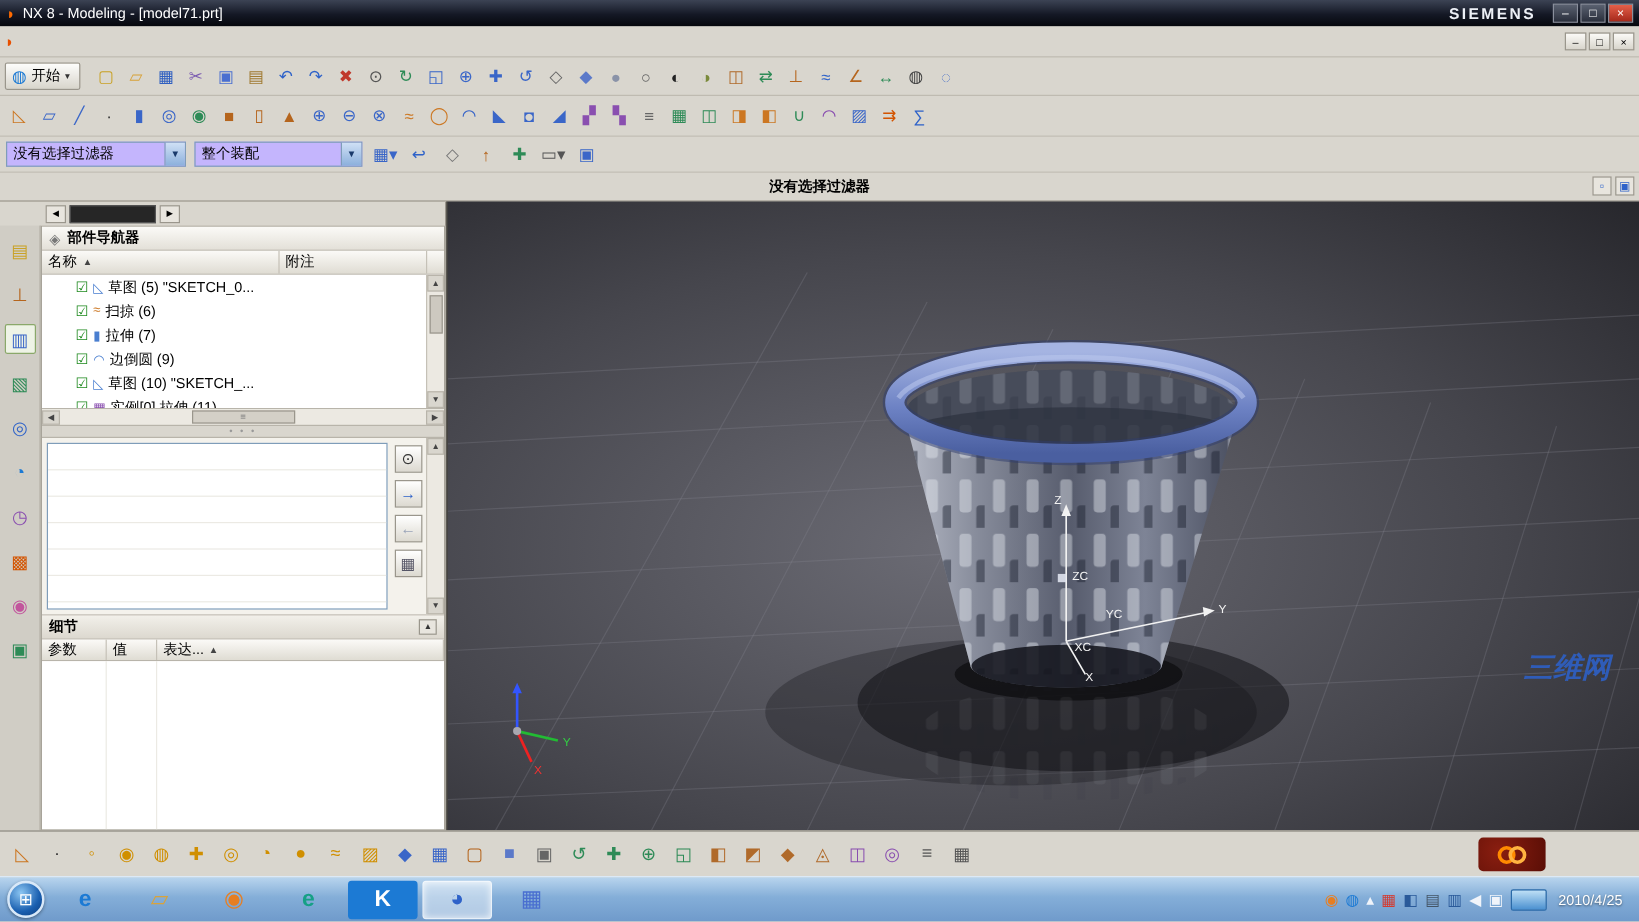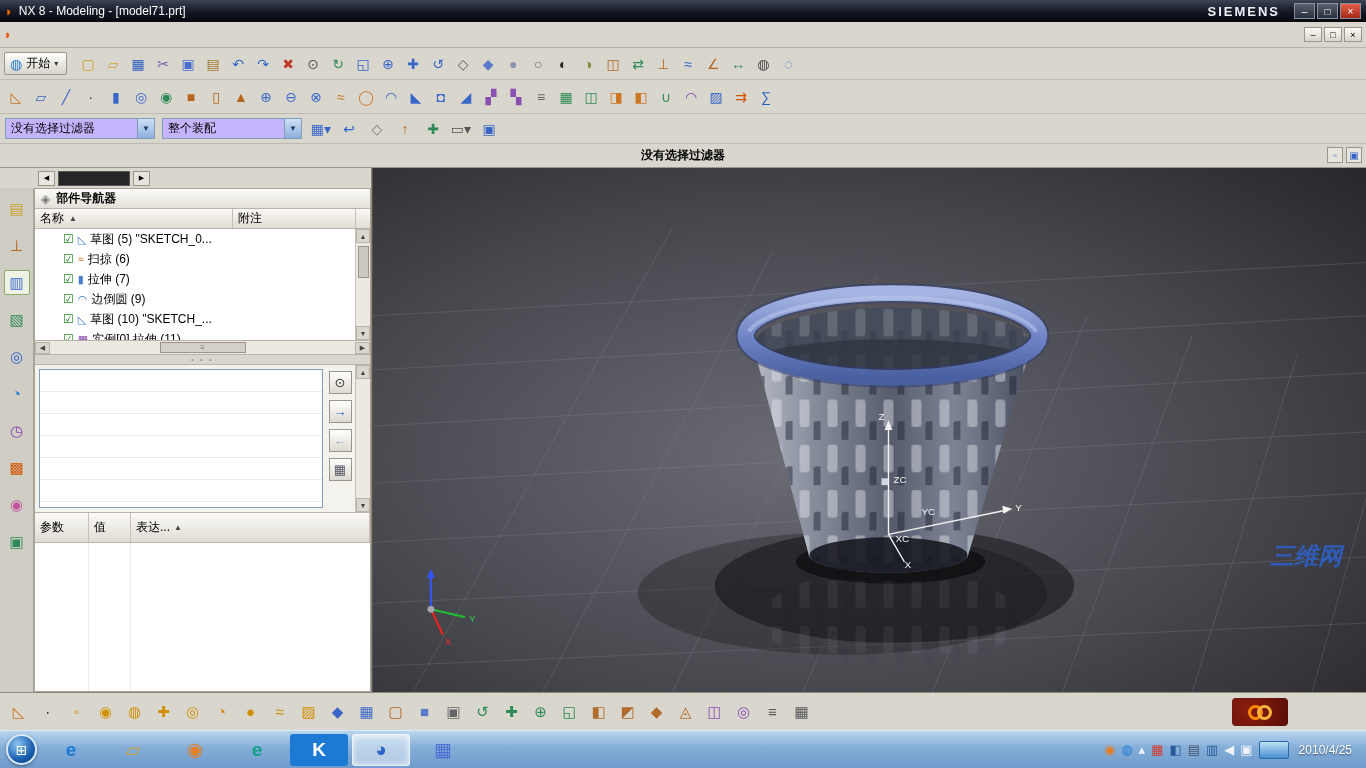--- a/index.html
+++ b/index.html
@@ -114,21 +114,21 @@
   .dep-body { height:148px; flex:0 0 auto; display:flex; background:#f4f2ec; border-bottom:1px solid #b8b4aa; }
   .dep-list { flex:1; background:#fff; border:1px solid #7f9db9; margin:4px 2px 4px 4px;
     display:flex; flex-direction:column; overflow:hidden; }
   .dep-row { height:22px; border-bottom:1px solid #eceae4; flex:0 0 auto; }
   .dep-btns { width:30px; flex:0 0 auto; display:flex; flex-direction:column; align-items:center; padding-top:6px; gap:6px; }
   .dep-btn { width:23px; height:23px; border:1px solid #9a968c; background:linear-gradient(#fff,#dcd9d0);
     display:flex; align-items:center; justify-content:center; font-size:13px; }
   .dep-scroll { width:15px; flex:0 0 auto; background:#ece9e2; border-left:1px solid #c5c1b7;
     display:flex; flex-direction:column; align-items:center; }
 
-  .details-cols { height:30px; flex:0 0 auto; display:flex; align-items:center;
+  .details-cols { height:18px; flex:0 0 auto; display:flex; align-items:center;
     background:linear-gradient(#fbfaf7,#dfdcd3); border-bottom:1px solid #b8b4aa; }
   .dc { padding:0 5px; border-right:1px solid #c5c1b7; height:100%; display:flex; align-items:center; gap:4px; }
   .dc1 { width:54px; } .dc2 { width:42px; } .dc3 { flex:1; }
   .details-body { flex:1; background:#fff; display:flex; min-height:0; }
   .det-col { border-right:1px solid #eceae4; height:100%; }
   .det-col1 { width:54px; } .det-col2 { width:42px; } .det-col3 { flex:1; border-right:none; }
 
   
   .viewport { flex:1; position:relative; min-width:0; background:#2c2c31; border-left:1px solid #55524a; }
   .viewport svg { position:absolute; inset:0; width:100%; height:100%; }
@@ -402,20 +402,24 @@
                 <span class="dep-btn" title="forward-icon" style="color: rgb(46, 98, 201);">→</span>
                 <span class="dep-btn" title="back-icon" style="color: rgb(154, 164, 184);">←</span>
                 <span class="dep-btn" title="pattern-view-icon" style="color: rgb(85, 85, 102);">▦</span>
               </div>
             <div class="dep-scroll">
               <span class="sb">▲</span>
               <span class="sb bottom">▼</span>
             </div>
           </div>
 
+          <div class="section-header">
+            <span>细节</span>
+            <span class="collapse">▲</span>
+          </div>
 
           <div class="details-cols">
             <span class="dc dc1">参数</span>
             <span class="dc dc2">值</span>
             <span class="dc dc3">
               <span>表达...</span>
               <span class="sort">▲</span>
             </span>
           </div>
           <div class="details-body">

